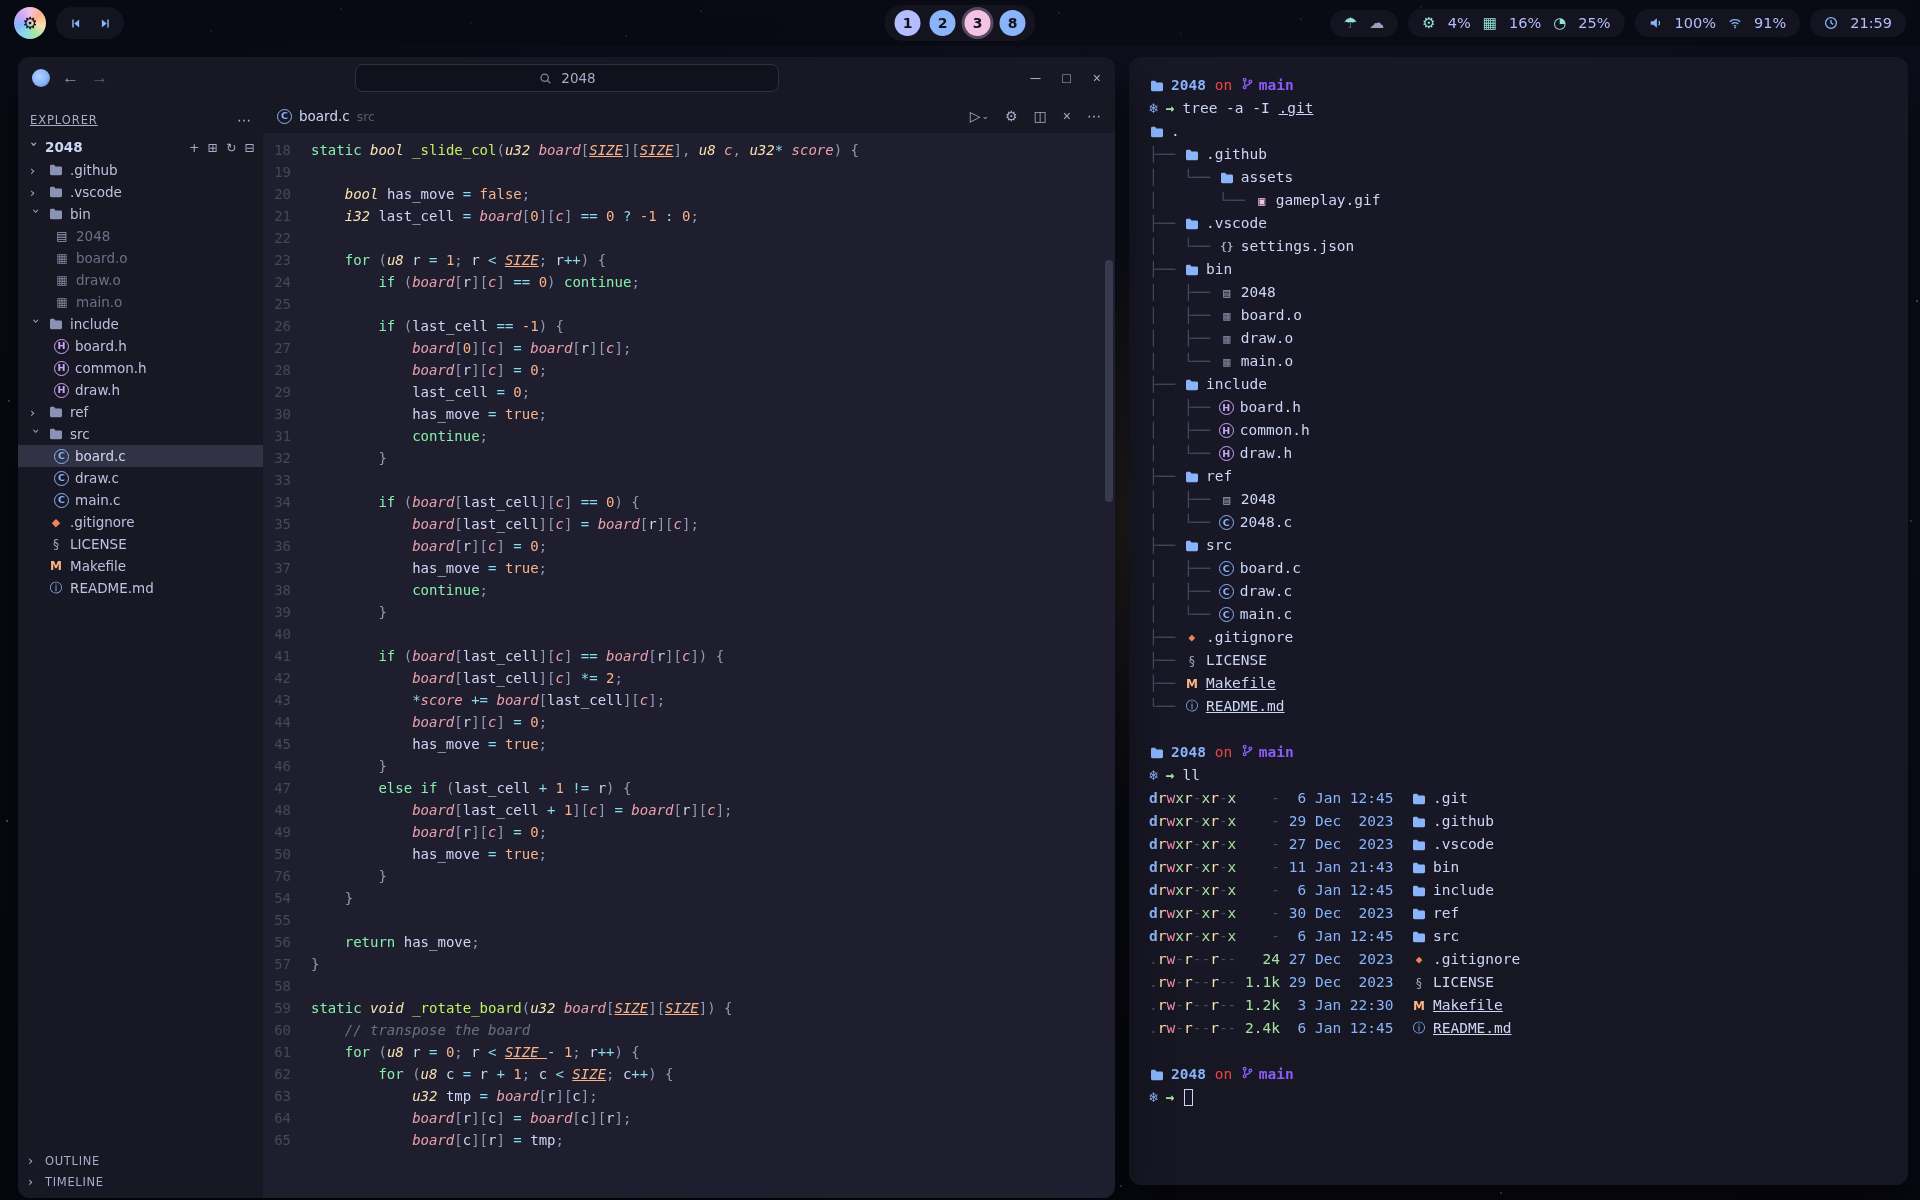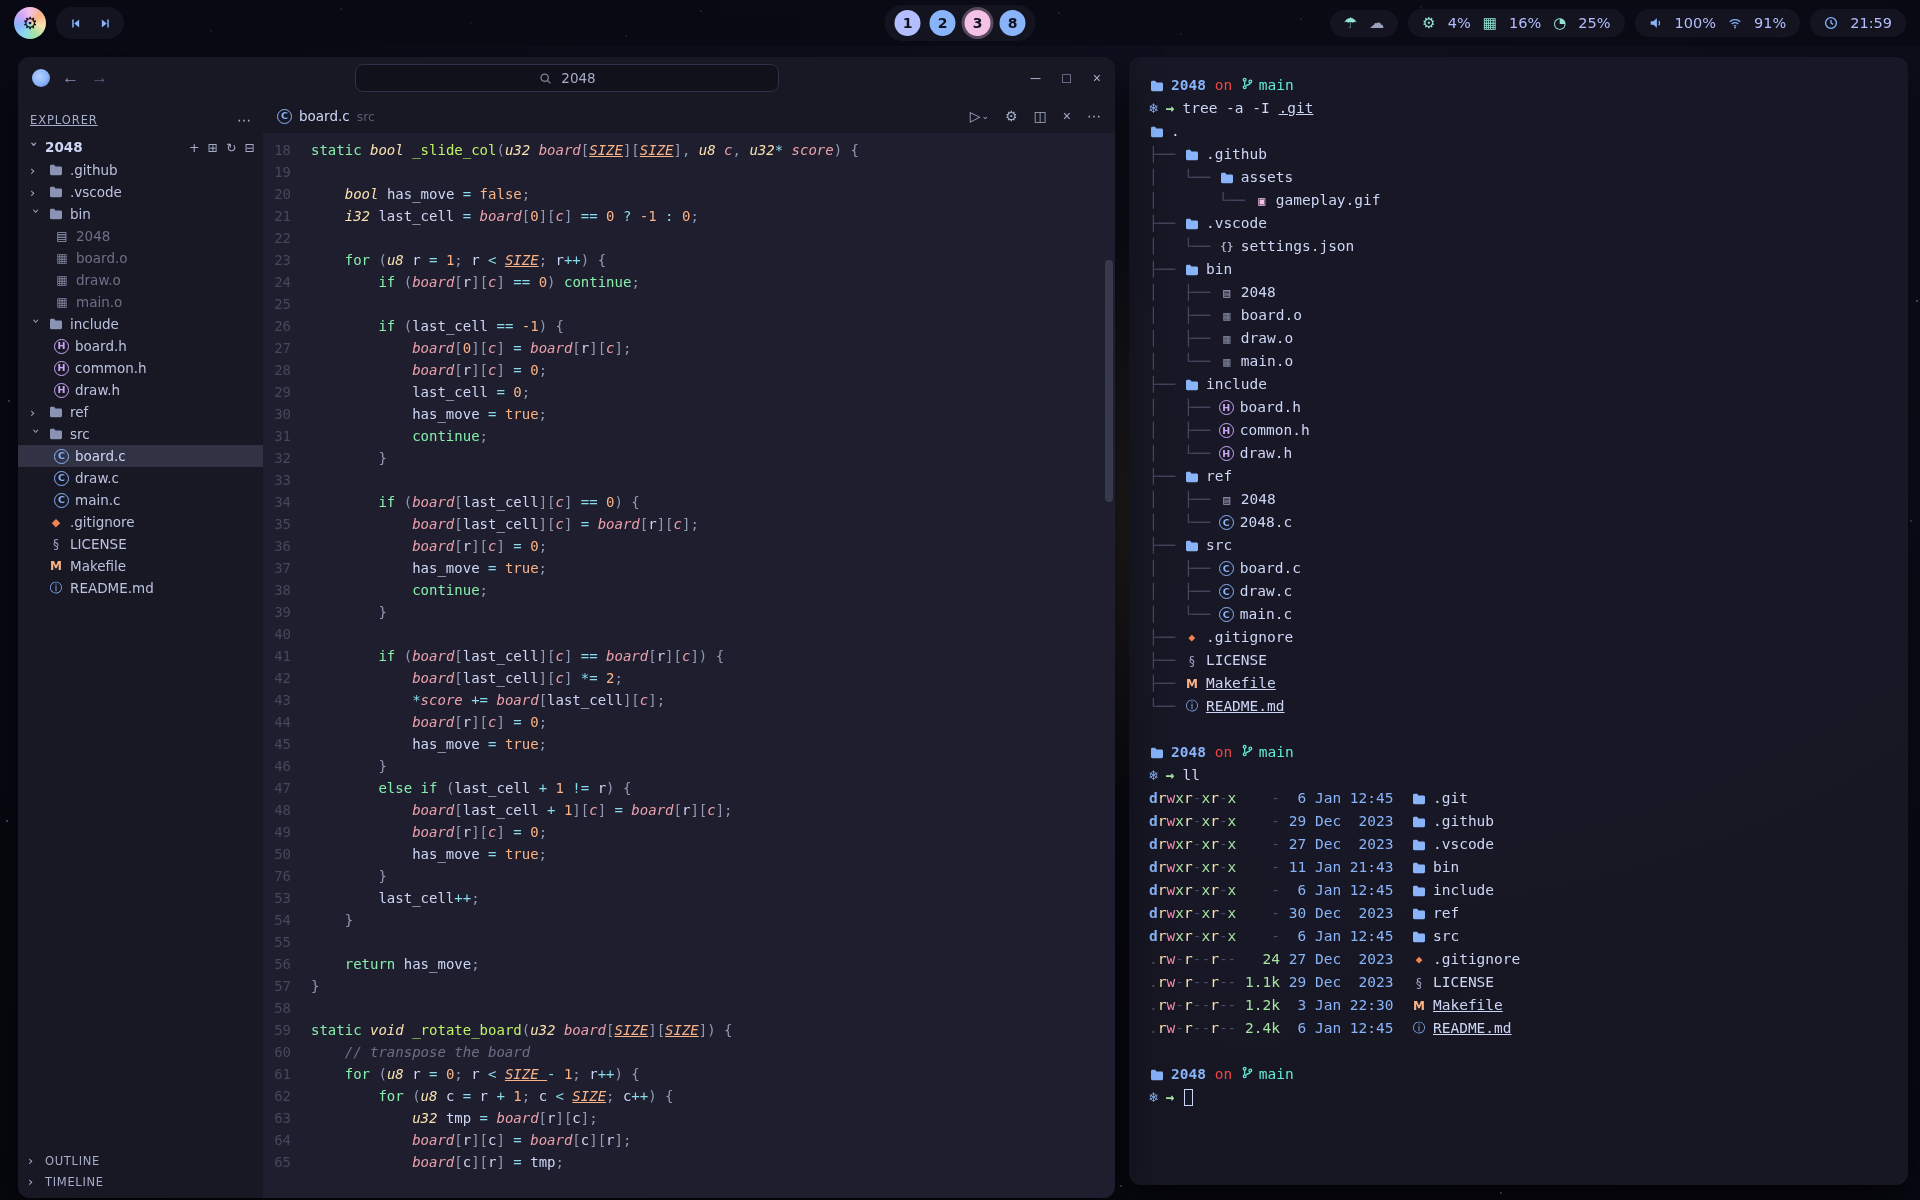--- a/index.html
+++ b/index.html
@@ -123,21 +123,21 @@
   .vthumb { position:absolute; top:8%; height:24%; width:8px; border-radius:4px; background:rgba(88,91,112,.45); }
 
   
   .terminal { left:1129px; top:57px; width:779px; height:1128px; z-index:2;
               background:rgba(24,24,37,.96); padding:17px 20px;
               font-family:"DejaVu Sans Mono", monospace; font-size:14.5px; line-height:23px; color:#cdd6f4; }
   .t-line { white-space:pre; display:flex; align-items:center; }
   .t-gap { height:23px; }
   .t-dir { color:#89b4fa; font-weight:bold; }
   .t-on { color:#ef4444; }
-  .t-branch { color:#5eead4; font-weight:normal; }
+  .t-branch { color:#8b5cf6; font-weight:bold; }
   .t-snow { color:#89b4fa; margin-right:8px; }
   .t-arrow { color:#a6e3a1; font-weight:bold; margin-right:8px; }
   .t-cmd { color:#cdd6f4; }
   .t-guide { color:#494d64; }
   .t-name { color:#cdd6f4; }
   .ul { text-decoration:underline; }
   .pd { color:#89b4fa; font-weight:bold; } .pr { color:#f9e2af; } .pw { color:#f38ba8; }
   .px { color:#a6e3a1; } .pm { color:#494d64; }
   .t-size { color:#a6e3a1; } .t-size.none { color:#494d64; }
   .t-date { color:#89b4fa; }
@@ -439,21 +439,20 @@
               <div class="cl"><span class="ln">42</span><span class="lc"><span class="tk-v">            </span><span class="tk-a">board</span><span class="tk-p">[</span><span class="tk-v">last_cell</span><span class="tk-p">][</span><span class="tk-a">c</span><span class="tk-p">] </span><span class="tk-o">*= </span><span class="tk-n">2</span><span class="tk-p">;</span></span></div>
               <div class="cl"><span class="ln">43</span><span class="lc"><span class="tk-v">            </span><span class="tk-o">*</span><span class="tk-a">score </span><span class="tk-o">+= </span><span class="tk-a">board</span><span class="tk-p">[</span><span class="tk-v">last_cell</span><span class="tk-p">][</span><span class="tk-a">c</span><span class="tk-p">];</span></span></div>
               <div class="cl"><span class="ln">44</span><span class="lc"><span class="tk-v">            </span><span class="tk-a">board</span><span class="tk-p">[</span><span class="tk-v">r</span><span class="tk-p">][</span><span class="tk-a">c</span><span class="tk-p">] </span><span class="tk-o">= </span><span class="tk-n">0</span><span class="tk-p">;</span></span></div>
               <div class="cl"><span class="ln">45</span><span class="lc"><span class="tk-v">            </span><span class="tk-v">has_move </span><span class="tk-o">= </span><span class="tk-b">true</span><span class="tk-p">;</span></span></div>
               <div class="cl"><span class="ln">46</span><span class="lc"><span class="tk-v">        </span><span class="tk-p">}</span></span></div>
               <div class="cl"><span class="ln">47</span><span class="lc"><span class="tk-v">        </span><span class="tk-k">else </span><span class="tk-k">if </span><span class="tk-p">(</span><span class="tk-v">last_cell </span><span class="tk-o">+ </span><span class="tk-n">1</span><span class="tk-o"> != </span><span class="tk-v">r</span><span class="tk-p">) {</span></span></div>
               <div class="cl"><span class="ln">48</span><span class="lc"><span class="tk-v">            </span><span class="tk-a">board</span><span class="tk-p">[</span><span class="tk-v">last_cell </span><span class="tk-o">+ </span><span class="tk-n">1</span><span class="tk-p">][</span><span class="tk-a">c</span><span class="tk-p">] </span><span class="tk-o">= </span><span class="tk-a">board</span><span class="tk-p">[</span><span class="tk-v">r</span><span class="tk-p">][</span><span class="tk-a">c</span><span class="tk-p">];</span></span></div>
               <div class="cl"><span class="ln">49</span><span class="lc"><span class="tk-v">            </span><span class="tk-a">board</span><span class="tk-p">[</span><span class="tk-v">r</span><span class="tk-p">][</span><span class="tk-a">c</span><span class="tk-p">] </span><span class="tk-o">= </span><span class="tk-n">0</span><span class="tk-p">;</span></span></div>
               <div class="cl"><span class="ln">50</span><span class="lc"><span class="tk-v">            </span><span class="tk-v">has_move </span><span class="tk-o">= </span><span class="tk-b">true</span><span class="tk-p">;</span></span></div>
               <div class="cl"><span class="ln">76</span><span class="lc"><span class="tk-v">        </span><span class="tk-p">}</span></span></div>
-              <div class="cl"><span class="ln">53</span><span class="lc"><span class="tk-v">        </span><span class="tk-v">last_cell</span><span class="tk-o">++</span><span class="tk-p">;</span></span></div>
               <div class="cl"><span class="ln">54</span><span class="lc"><span class="tk-v">    </span><span class="tk-p">}</span></span></div>
               <div class="cl"><span class="ln">55</span><span class="lc"></span></div>
               <div class="cl"><span class="ln">56</span><span class="lc"><span class="tk-v">    </span><span class="tk-k">return </span><span class="tk-v">has_move</span><span class="tk-p">;</span></span></div>
               <div class="cl"><span class="ln">57</span><span class="lc"><span class="tk-p">}</span></span></div>
               <div class="cl"><span class="ln">58</span><span class="lc"></span></div>
               <div class="cl"><span class="ln">59</span><span class="lc"><span class="tk-k">static </span><span class="tk-t">void </span><span class="tk-f">_rotate_board</span><span class="tk-p">(</span><span class="tk-t">u32 </span><span class="tk-a">board</span><span class="tk-p">[</span><span class="tk-m">SIZE</span><span class="tk-p">][</span><span class="tk-m">SIZE</span><span class="tk-p">]) {</span></span></div>
               <div class="cl"><span class="ln">60</span><span class="lc"><span class="tk-v">    </span><span class="tk-c">// transpose the board</span></span></div>
               <div class="cl"><span class="ln">61</span><span class="lc"><span class="tk-v">    </span><span class="tk-k">for </span><span class="tk-p">(</span><span class="tk-t">u8 </span><span class="tk-v">r </span><span class="tk-o">= </span><span class="tk-n">0</span><span class="tk-p">; </span><span class="tk-v">r </span><span class="tk-o">&lt; </span><span class="tk-m">SIZE </span><span class="tk-o">- </span><span class="tk-n">1</span><span class="tk-p">; </span><span class="tk-v">r</span><span class="tk-o">++</span><span class="tk-p">) {</span></span></div>
               <div class="cl"><span class="ln">62</span><span class="lc"><span class="tk-v">        </span><span class="tk-k">for </span><span class="tk-p">(</span><span class="tk-t">u8 </span><span class="tk-v">c </span><span class="tk-o">= </span><span class="tk-v">r </span><span class="tk-o">+ </span><span class="tk-n">1</span><span class="tk-p">; </span><span class="tk-v">c </span><span class="tk-o">&lt; </span><span class="tk-m">SIZE</span><span class="tk-p">; </span><span class="tk-v">c</span><span class="tk-o">++</span><span class="tk-p">) {</span></span></div>
               <div class="cl"><span class="ln">63</span><span class="lc"><span class="tk-v">            </span><span class="tk-t">u32 </span><span class="tk-v">tmp </span><span class="tk-o">= </span><span class="tk-a">board</span><span class="tk-p">[</span><span class="tk-v">r</span><span class="tk-p">][</span><span class="tk-v">c</span><span class="tk-p">];</span></span></div>

